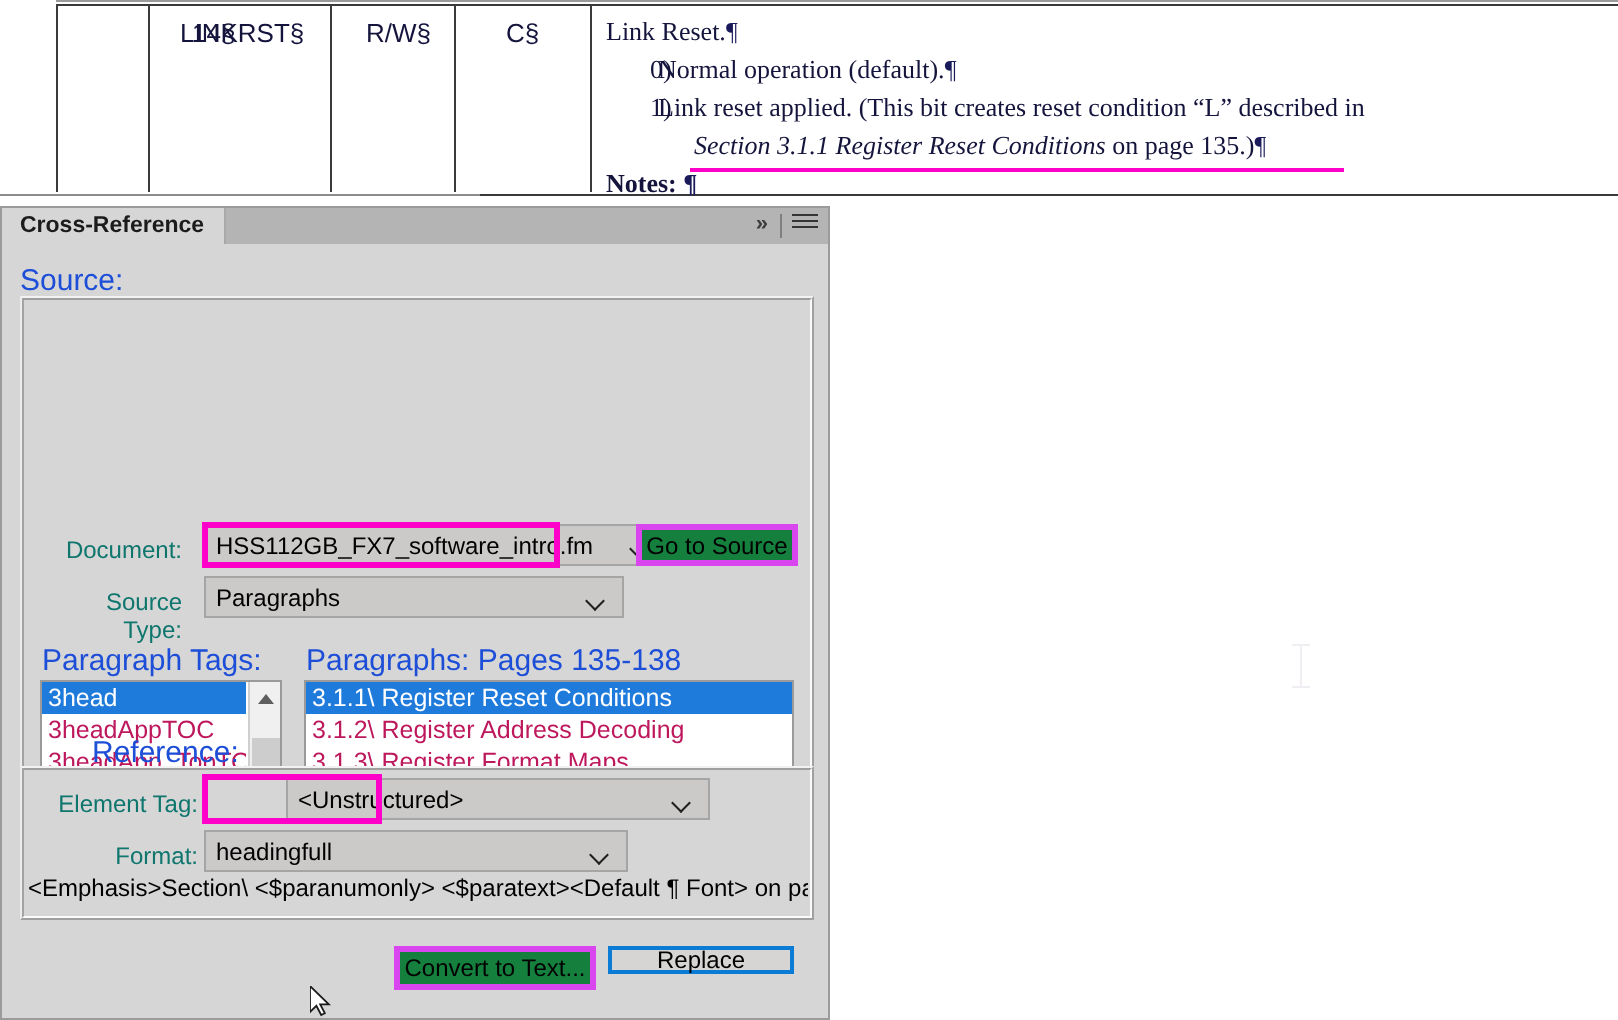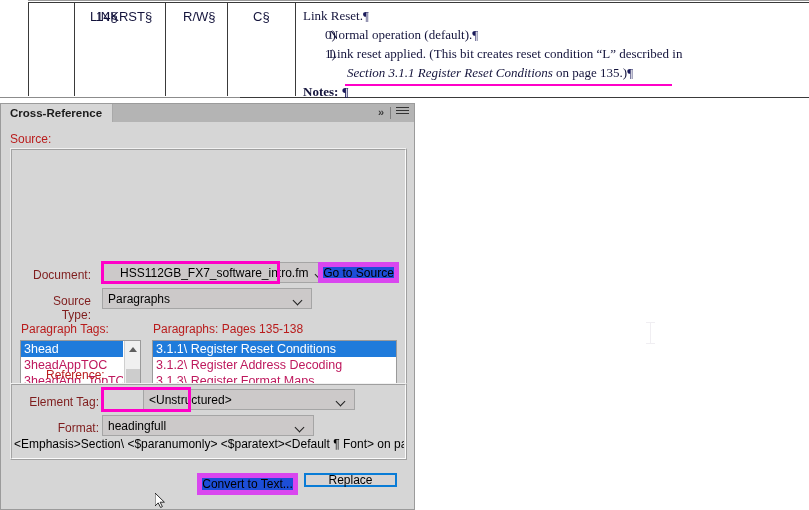--- a/index.html
+++ b/index.html
@@ -63,51 +63,51 @@
     line-height:18px;border-right:1px solid #a9a9a9;box-sizing:border-box;
     white-space:nowrap;
   }
   #tb-rest{position:absolute;left:94px;top:0;right:0;height:18px;background:#b4b4b4;}
   #tb-chev{position:absolute;right:30px;top:0;height:18px;line-height:17px;font-size:11px;
            font-weight:bold;color:#3c3c3c;cursor:pointer;}
   #tb-sep{position:absolute;right:23px;top:3px;width:1px;height:12px;background:#808080;}
   #tb-menu{position:absolute;right:5px;top:3px;width:13px;height:12px;cursor:pointer;}
   #tb-menu i{display:block;height:1px;background:#343434;margin-bottom:2px;}
 
-  .grp-label{position:absolute;font-size:12px;color:#b91c1c;}
+  .grp-label{position:absolute;font-size:15px;color:#1d4ed8;}
   .groupbox{
     position:absolute;background:#d6d6d6;
     border:1px solid #a0a0a0;border-top-color:#f2f2f2;border-left-color:#ececec;
     box-sizing:border-box;
   }
   .groupbox .inner{position:absolute;left:0;top:0;right:0;bottom:0;
     border:1px solid #fbfbfb;border-top-color:#9f9f9f;border-left-color:#a3a3a3;}
 
-  .fld-label{position:absolute;text-align:right;font-size:12px;color:#7f1d1d;}
+  .fld-label{position:absolute;text-align:right;font-size:12px;color:#0f766e;}
 
   
   .combo{
     position:absolute;height:21px;background:#ccc9c9;
     border:1px solid #a5a5a5;box-sizing:border-box;display:flex;align-items:center;
   }
   .combo .val{padding-left:5px;font-size:12px;color:#000;white-space:nowrap;overflow:hidden;}
   .combo .arrowbox{position:absolute;right:0;top:0;width:26px;height:100%;
     display:flex;align-items:center;justify-content:center;}
   .chev{display:block;width:8px;height:4px;position:relative;}
   .chev:before{content:"";position:absolute;left:0;top:0;width:6px;height:6px;
     border-right:1.6px solid #1f1f1f;border-bottom:1.6px solid #1f1f1f;
     transform:rotate(45deg);}
 
   
   .hl-box{position:absolute;border:3px solid #ff00c8;box-sizing:border-box;pointer-events:none;}
 
   
   .btn{
-    position:absolute;height:21px;background:#1d4ed8;
-    border:5px solid #d946ef;box-sizing:border-box;
+    position:absolute;height:21px;background:#15803d;
+    border:3px solid #d946ef;box-sizing:border-box;
     display:flex;align-items:center;justify-content:center;
     font-size:12px;color:#000;cursor:pointer;white-space:nowrap;
   }
   .btn.focus{border:2px solid #0a7cd6;background:#d7d4d4;}
 
   
   .listbox{
     position:absolute;background:#ffffff;border:1px solid #9a9a9a;box-sizing:border-box;
     overflow:hidden;
   }
@@ -196,21 +196,21 @@
         <i></i>
       </div>
   </div>
 
   <div class="grp-label" style="left:9px;top:28px;">Source:</div>
   <div class="groupbox" style="left:9px;top:44px;width:397px;height:312px;">
       <div class="inner"></div>
     </div>
 
   <div class="fld-label" style="left:20px;top:164px;width:70px;">Document:</div>
-  <div class="combo" style="left:101px;top:158px;width:232px;padding-left:12px;">
+  <div class="combo" style="left:101px;top:158px;width:232px;">
     <span class="val">HSS112GB_FX7_software_intro.fm</span>
     <span class="arrowbox">
         <span class="chev"></span>
       </span>
   </div>
   <div class="hl-box" style="left:100px;top:157px;width:179px;height:23px;"></div>
   <div class="btn" style="left:317px;top:158px;width:81px;">Go to Source</div>
 
   <div class="fld-label" style="left:20px;top:190px;width:70px;">Source Type:</div>
   <div class="combo" style="left:101px;top:184px;width:210px;">

